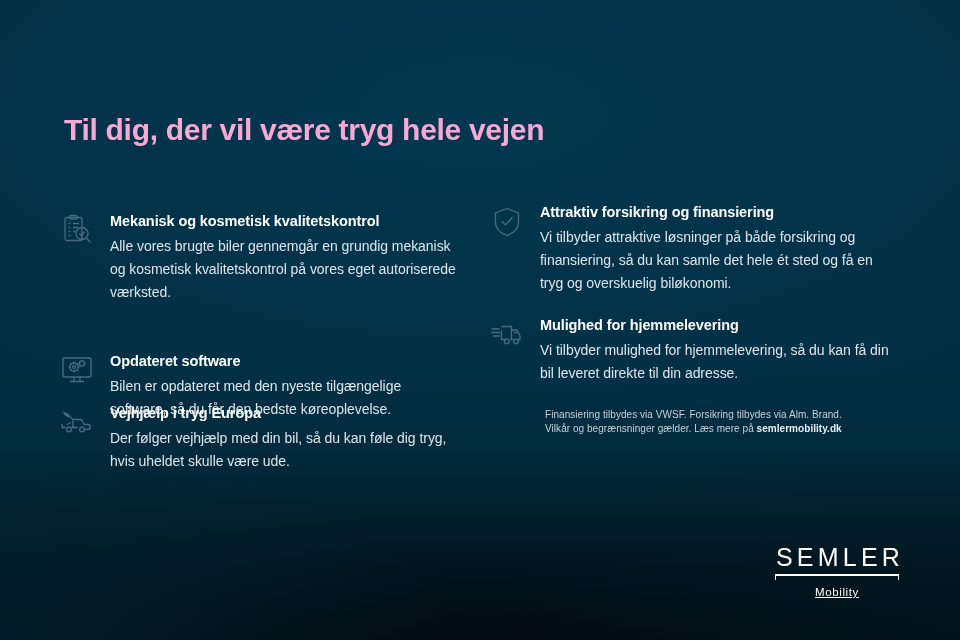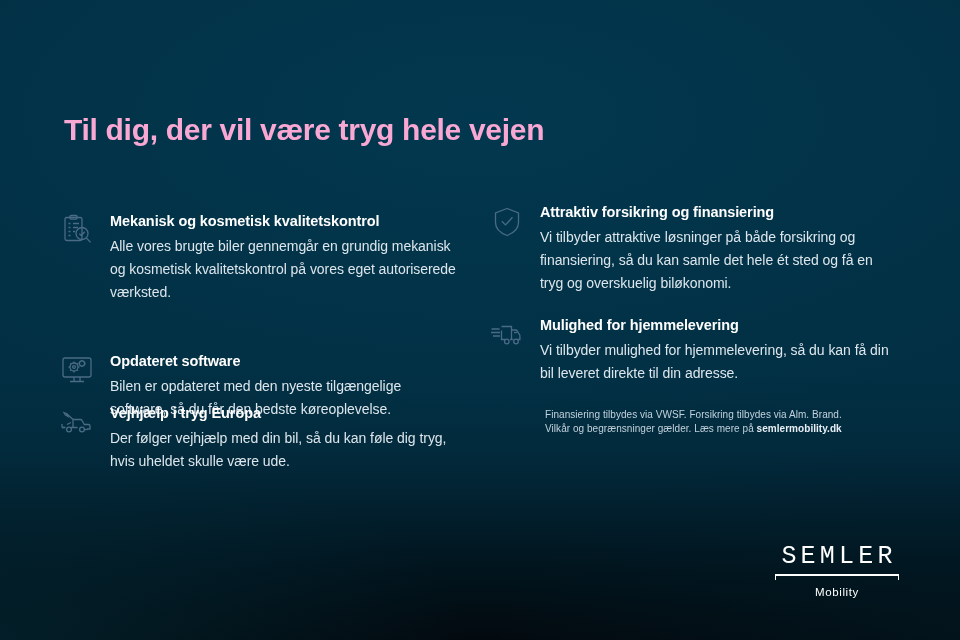--- a/index.html
+++ b/index.html
@@ -103,21 +103,21 @@
 
   
   #logo {
     position:absolute;
     right:58px;
     bottom:42px;
     text-align:center;
     width:130px;
   }
   #logo-wordmark {
-    font-family:Liberation Mono, monospace;
+    font-family:Liberation Sans, sans-serif;
     font-size:25px;
     letter-spacing:4.2px;
     color:#ffffff;
     line-height:28px;
     padding-left:4px;
   }
   #logo-rule {
     position:relative;
     height:9px;
     margin:3px 3px 0 3px;
@@ -135,20 +135,21 @@
     left:0; right:0; top:0;
     height:6px;
     border-left:1.5px solid #ffffff;
     border-right:1.5px solid #ffffff;
   }
   #logo-sub {
     font-size:11.5px;
     color:#ffffff;
     letter-spacing:0.6px;
     margin-top:3px;
+    text-decoration:underline;
   }
 </style>
 </head>
 <body>
 
 <div id="bg-gradient"></div>
 <div id="bg-gradient-corner"></div>
 
 <div id="page">
 

